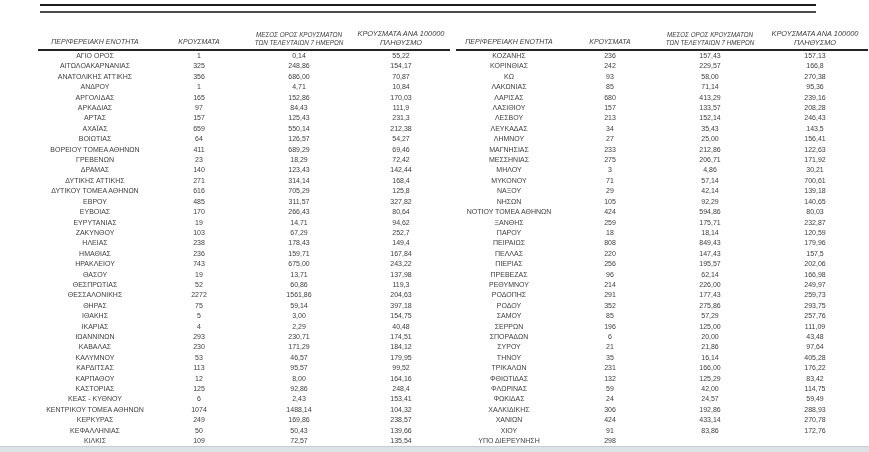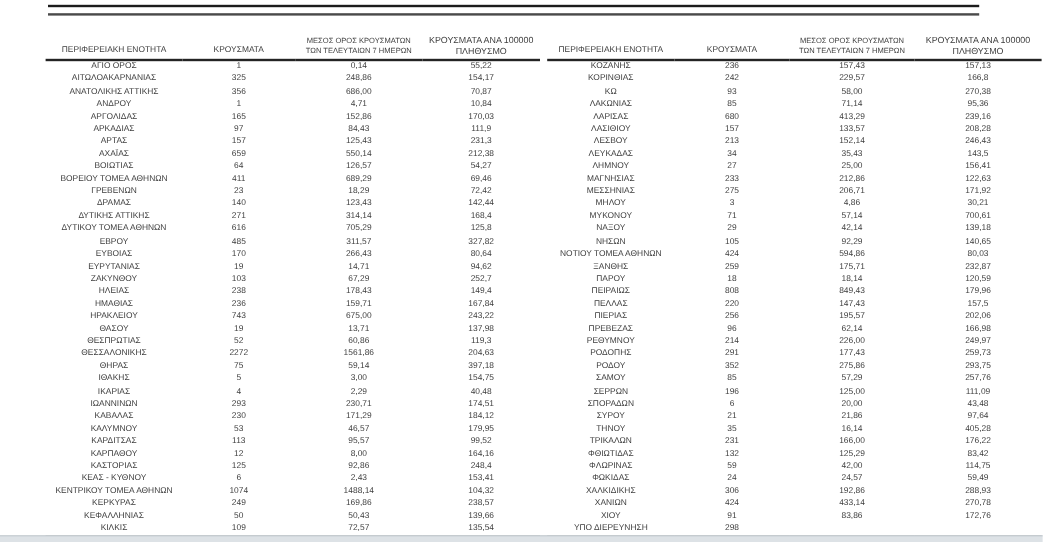--- a/index.html
+++ b/index.html
@@ -9,21 +9,21 @@
     font-family:"Liberation Sans","DejaVu Sans",sans-serif;
   }
   .top-rule{position:absolute;left:40px;width:776px;height:2px;background:#1c1c1c;}
   .top-rule.second{background:#4a4a4a;}
   .tables-wrap{position:absolute;top:25px;left:38px;width:824px;display:flex;gap:6px;}
   table.cases-table{border-collapse:collapse;table-layout:fixed;width:412px;}
   table.cases-table th{
     vertical-align:bottom;text-align:center;font-weight:normal;
     color:#3d3d3d;font-size:7px;line-height:1.25;
     padding:0 0 2px 0;border-bottom:2px solid #242424;
-    white-space:pre-line;height:22px;
+    white-space:pre-line;height:22px;font-style:italic;
   }
   table.cases-table th.hdr-avg{font-size:6.3px;}
   table.cases-table th.hdr-per{font-size:7.4px;}
   table.cases-table td{
     text-align:center;color:#3d3d3d;font-size:7px;
     height:10.4px;line-height:10.4px;padding:0;
     white-space:nowrap;overflow:hidden;
   }
   table.cases-table tr:last-child td{border-bottom:1.5px solid #242424;}
   .bottom-strip{position:absolute;left:0;bottom:0;width:869px;height:5px;background:#dde2e6;border-top:1px solid #c6ccd2;}

